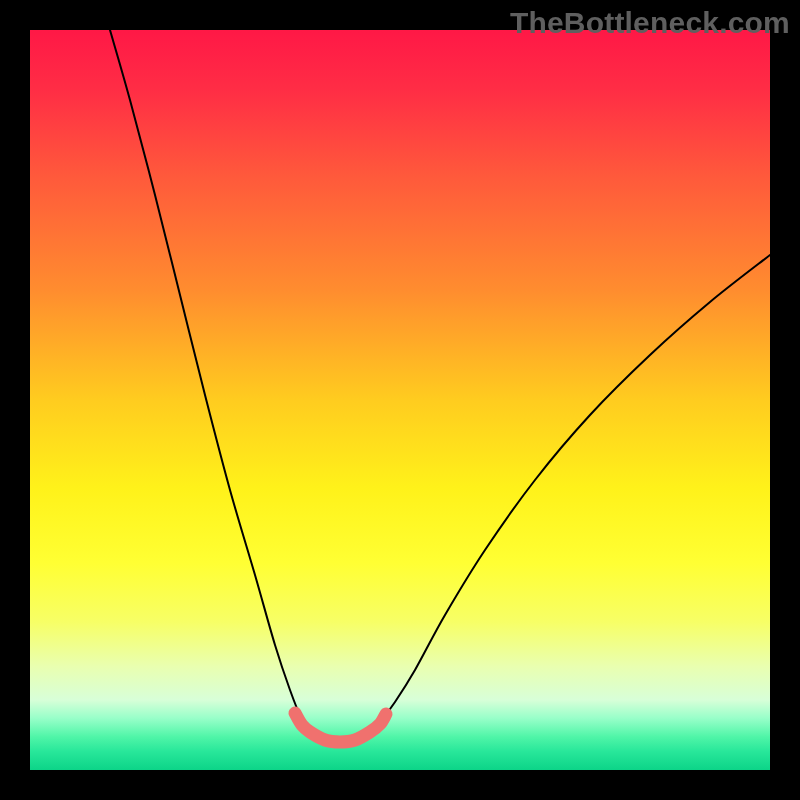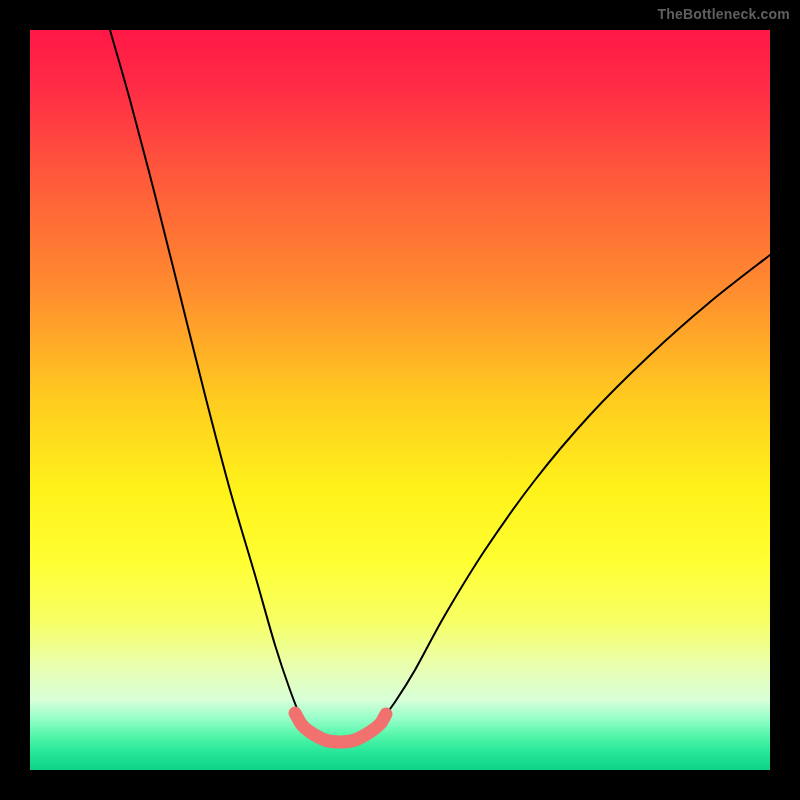--- a/index.html
+++ b/index.html
@@ -20,21 +20,21 @@
     height: 740px;
     overflow: hidden;
   }
   .frame svg {
     display: block;
   }
   .watermark {
     position: absolute;
     top: 6px;
     right: 10px;
-    font-size: 14px;
+    font-size: 30px;
     font-weight: 600;
     color: #5f5f5f;
     letter-spacing: 0.2px;
   }
 </style>
 </head>
 <body>
 
 <div class="frame">
   <svg width="740" height="740" viewBox="0 0 740 740">

